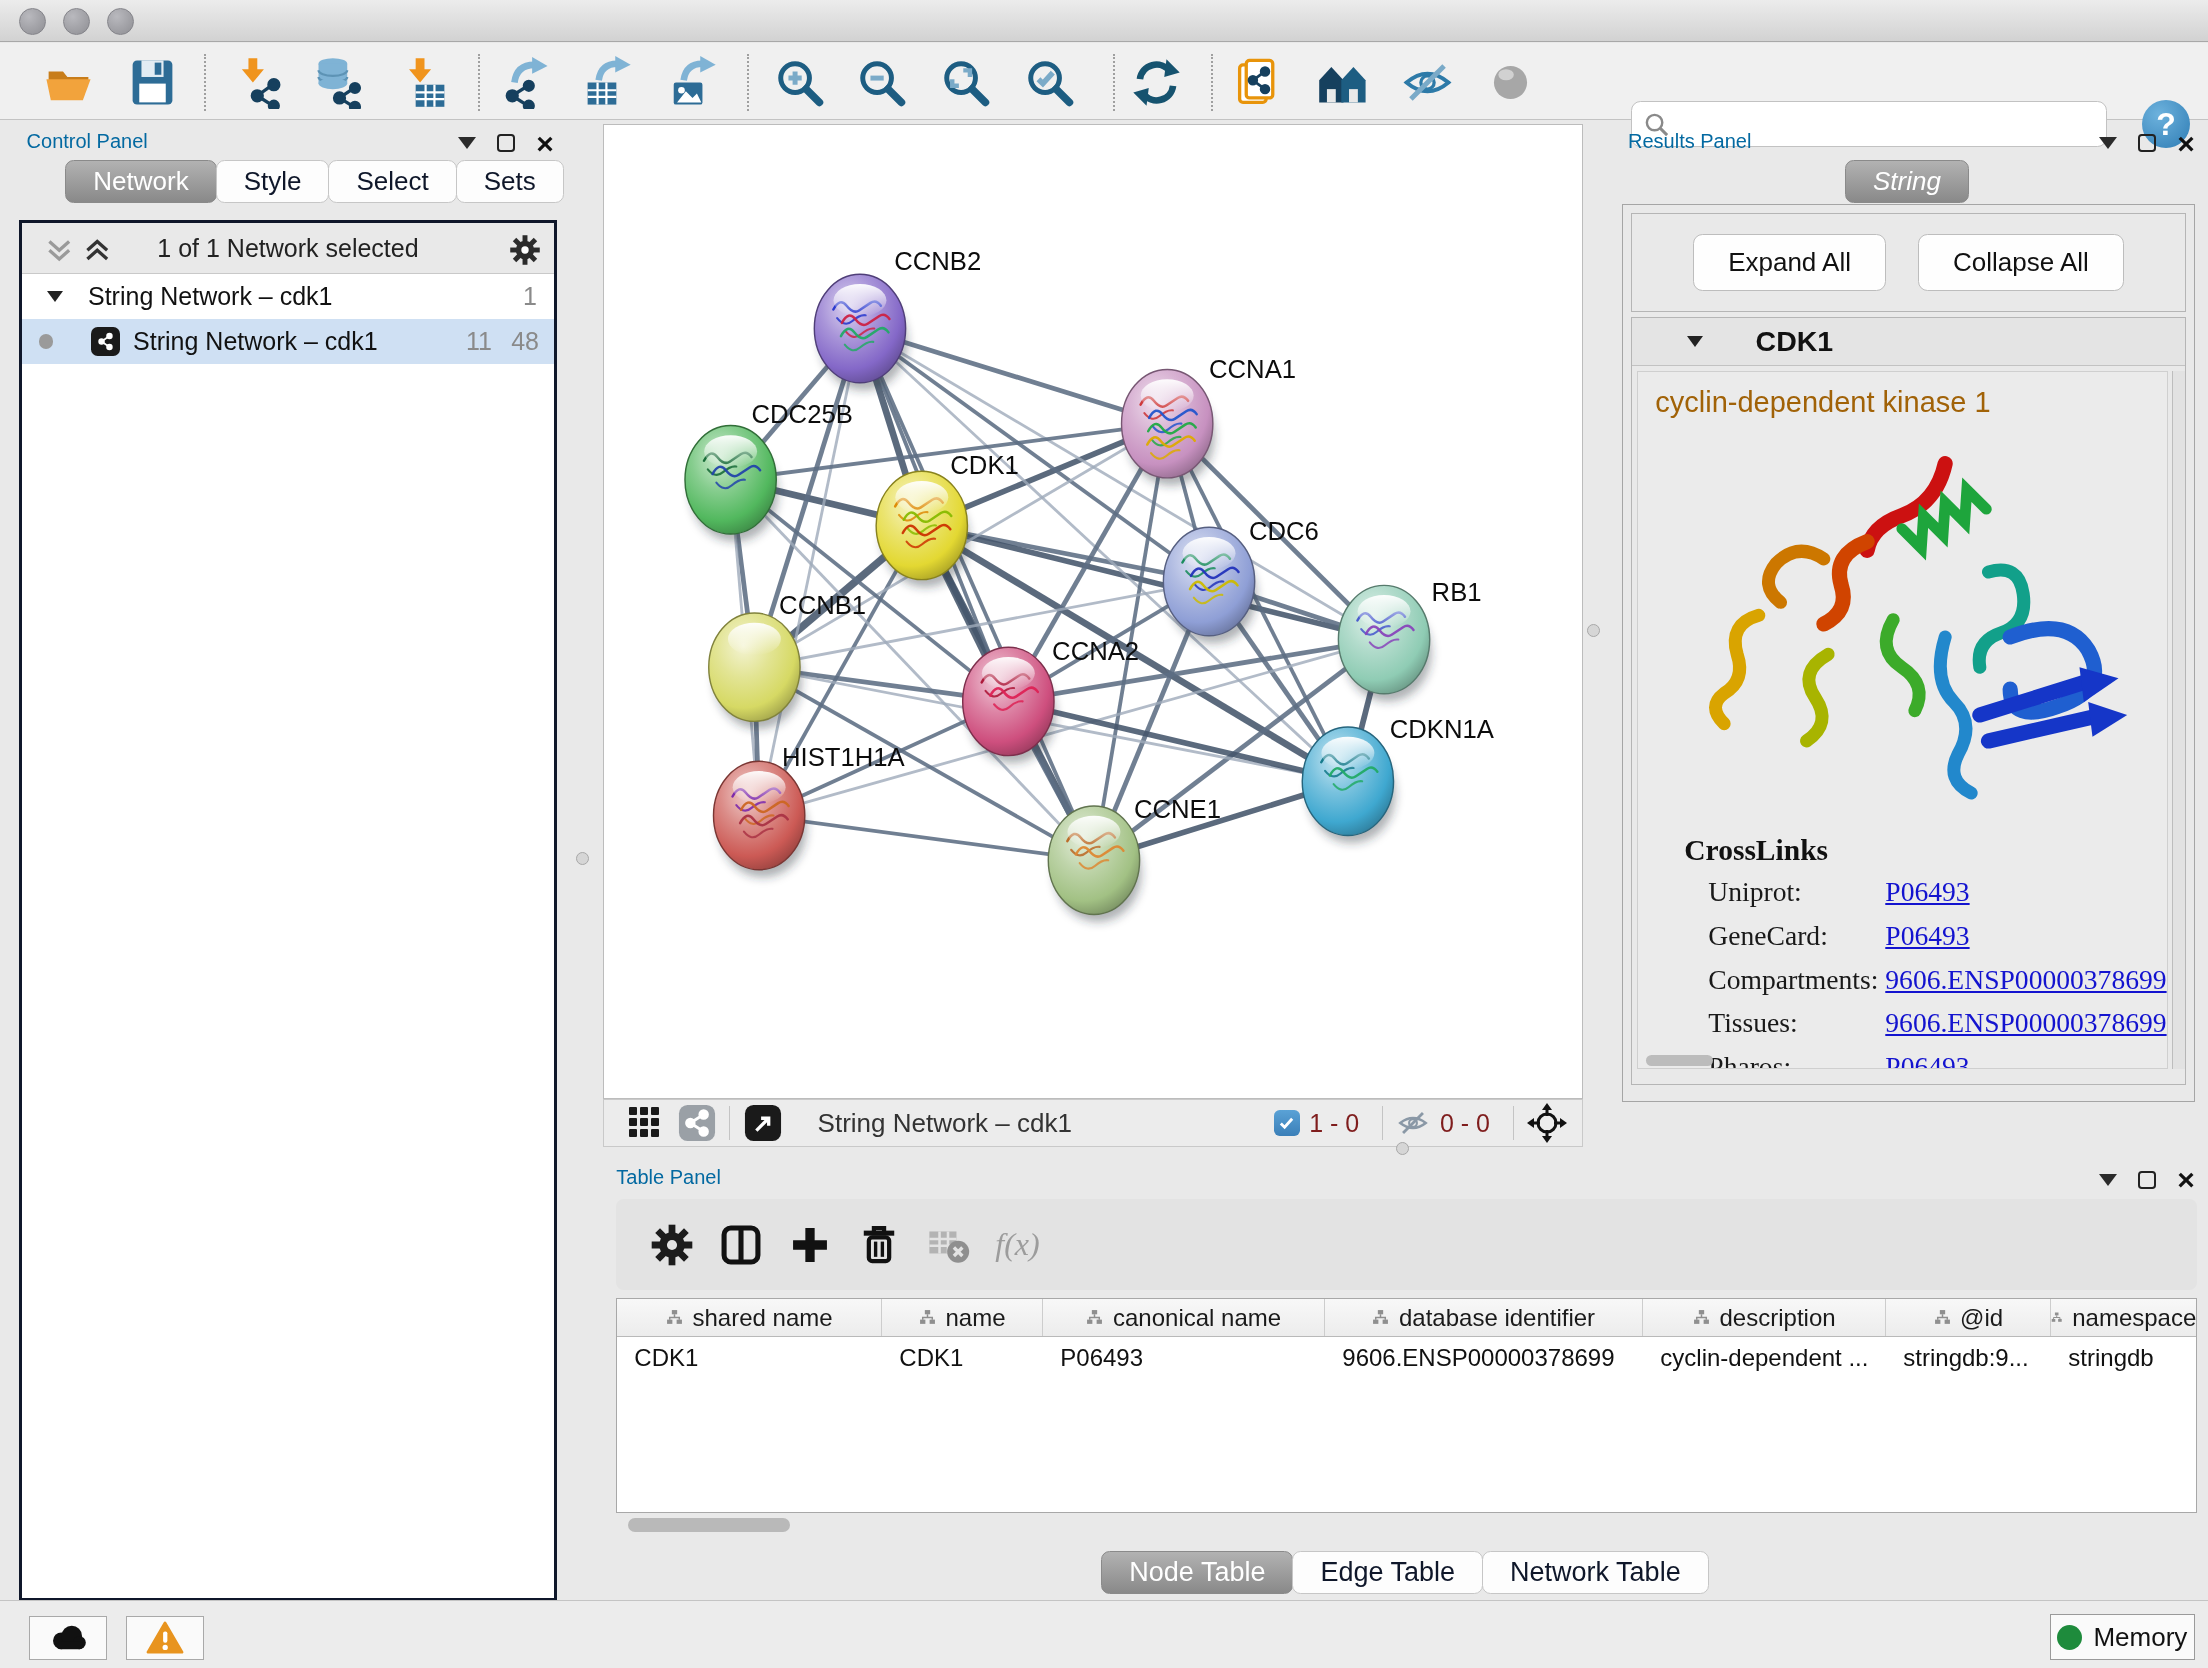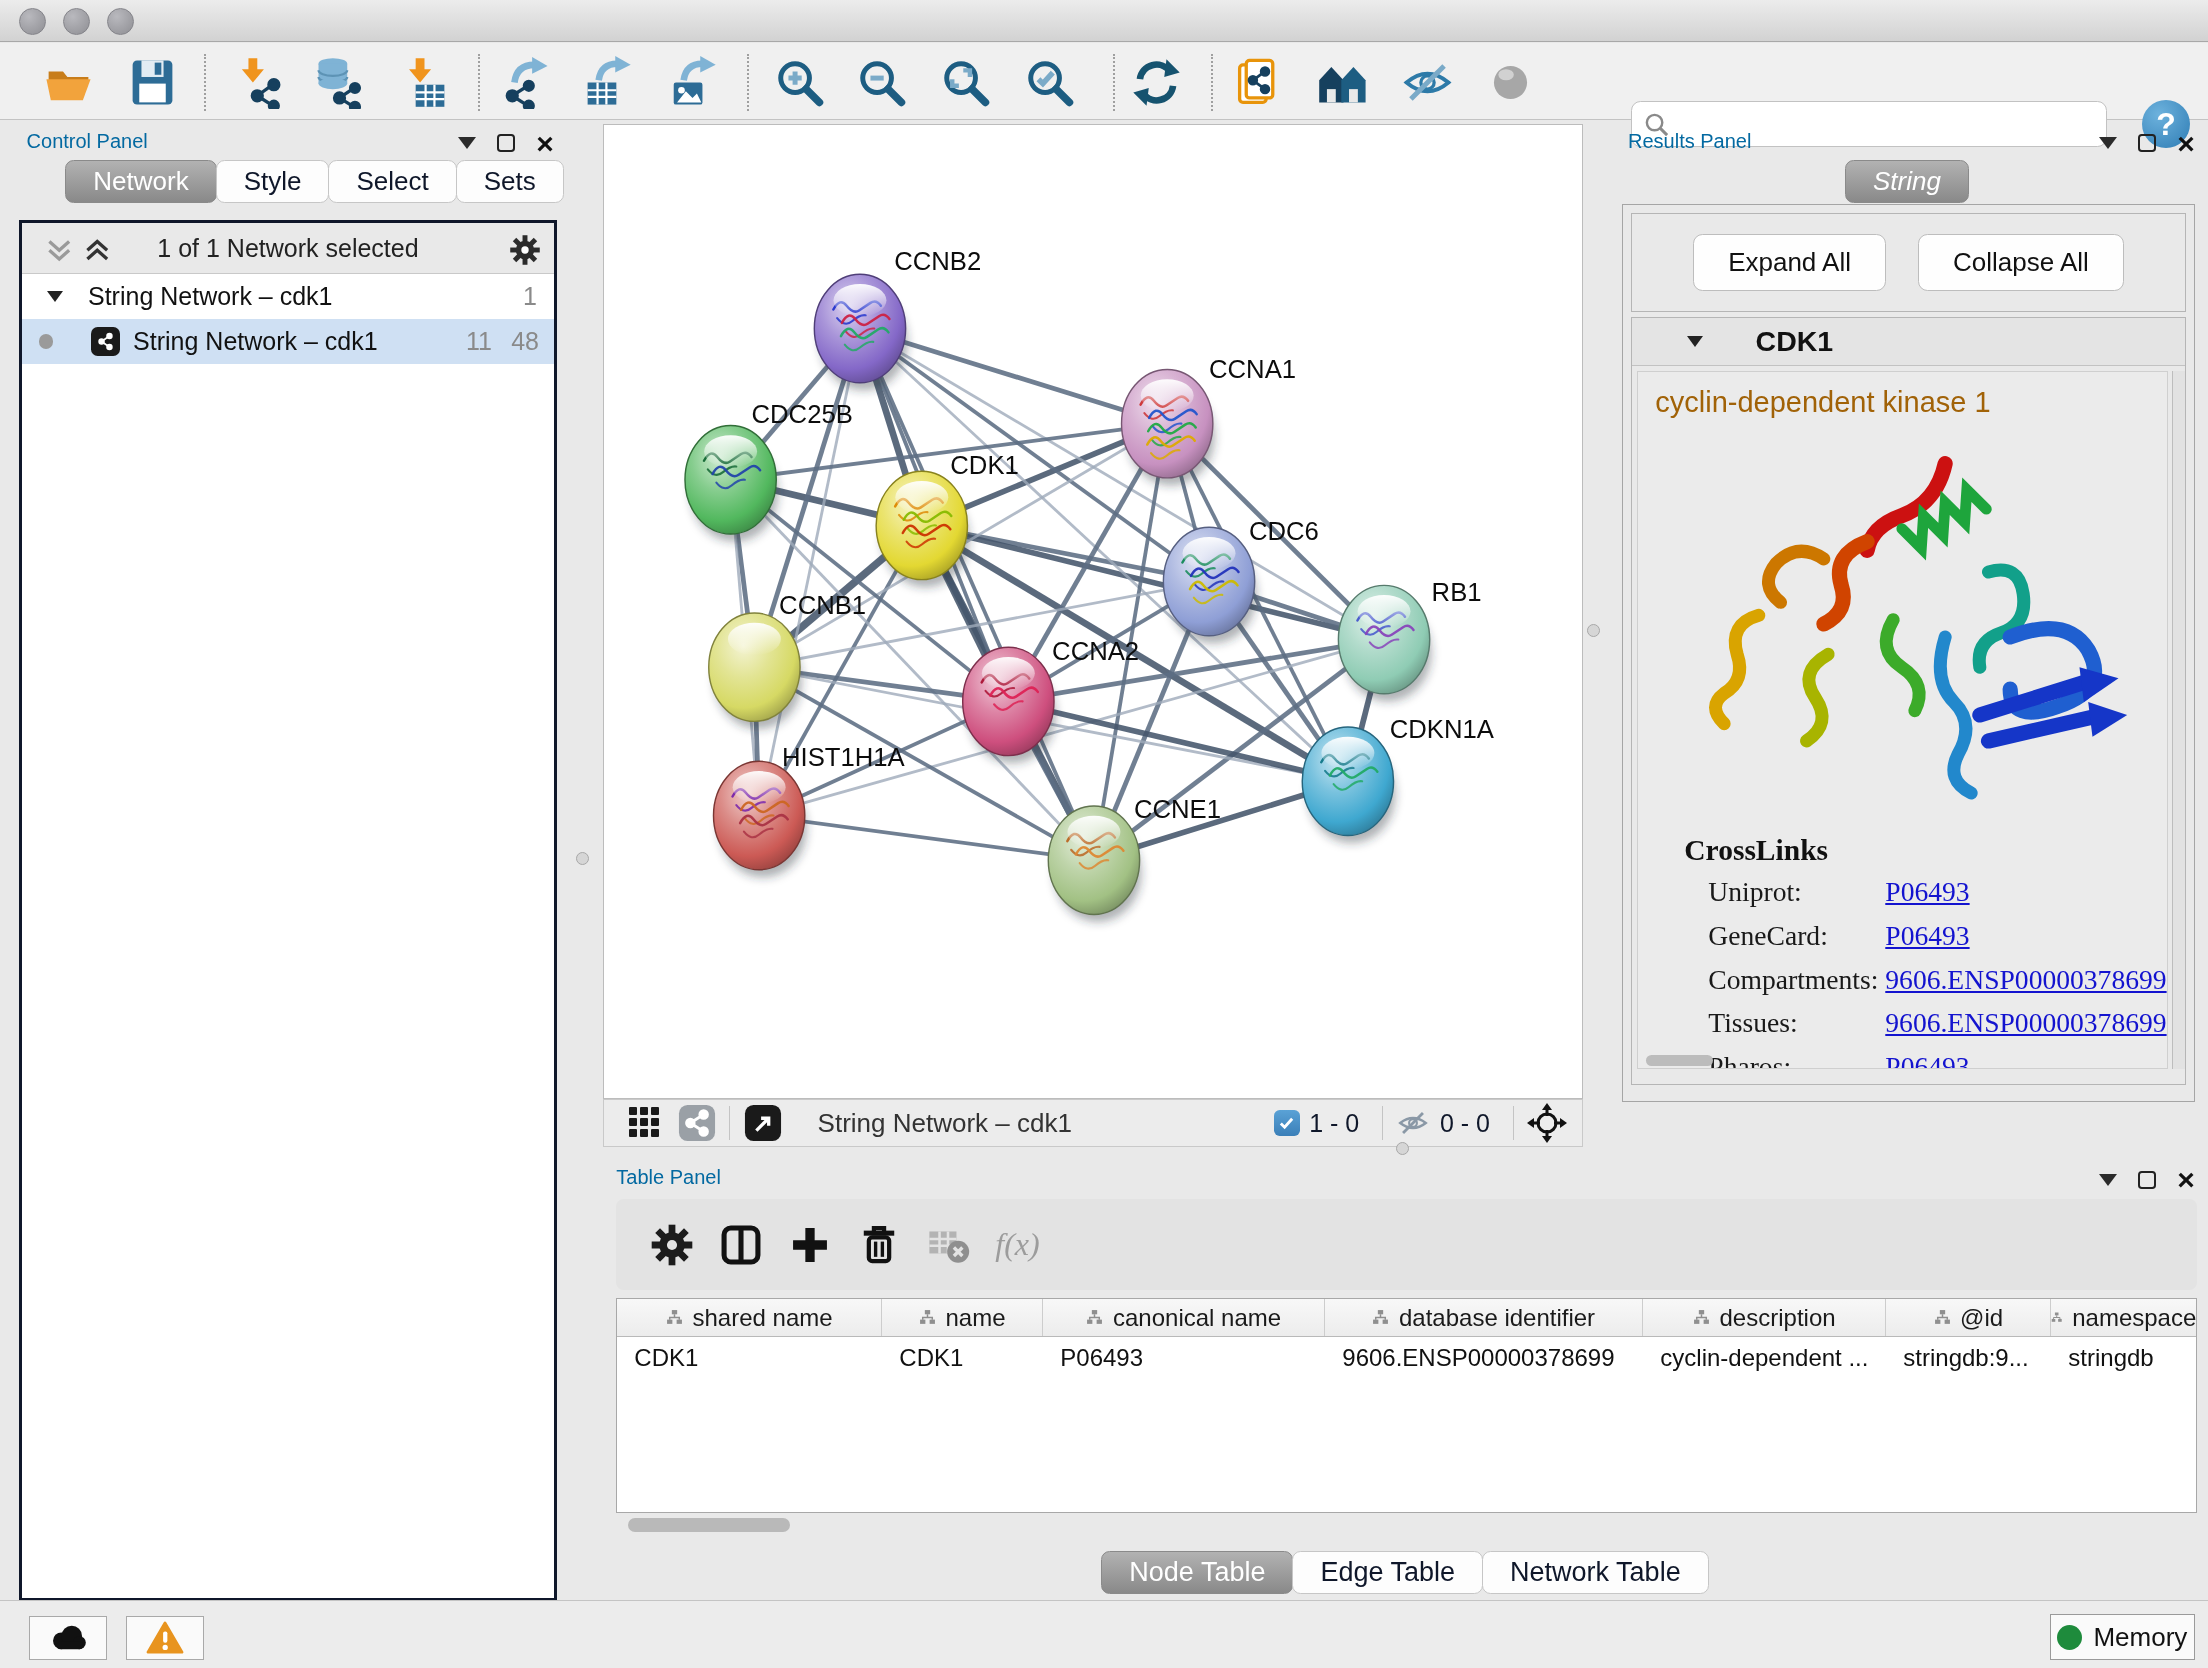--- a/index.html
+++ b/index.html
@@ -53,21 +53,21 @@
   .dot { width:14.3px; height:14.3px; border-radius:50%; background:#9a9a9a; }
   .appicon { width:28.5px; height:28.5px; border-radius:6.7px; background:#1a1a1a; display:flex; align-items:center; justify-content:center; }
 
   
   .canvas { position:absolute; left:603px; top:124px; width:980px; height:975px; background:#fff; border:1px solid #bcbcbc; }
   .canvas svg { display:block; }
   .canvas-bar { position:absolute; left:603px; top:1099px; width:980px; height:48px; background:#ececec;
     border:1px solid #c9c9c9; display:flex; align-items:center; }
   .cb-sep { width:0; height:34px; border-left:1px solid #c4c4c4; margin:0 13.3px; }
   .cb-title { font-size:26px; color:#333; }
-  .cb-count { font-size:25px; color:#0f172a; margin:0 9.5px; }
+  .cb-count { font-size:25px; color:#7f1d1d; margin:0 9.5px; }
   .checkbox { width:26px; height:26px; border-radius:5.7px; background:linear-gradient(#5aa2d6,#3b7fb8); display:flex; align-items:center; justify-content:center; }
 
   
   .results-panel { position:absolute; left:1607px; top:124px; width:601px; height:1029px; }
   .rp-tabs { position:absolute; left:0; right:0; top:36px; display:flex; justify-content:center;font-style:italic; }
   .rp-outer { position:absolute; left:15px; top:80px; width:573px; height:898px; border:1px solid #a5a5a5; background:#e9e9e9; padding:7.6px; }
   .rp-btnbox { border:1px solid #b5b5b5; height:99px; display:flex; align-items:center; justify-content:center; gap:32px; }
   .rp-btn { height:57px; padding:0 34px; background:#fefefe; border:1px solid #bdbdbd; border-radius:9.5px; font-size:26px; color:#111; cursor:pointer; }
   .rp-gene-box { border:1px solid #b5b5b5; margin-top:5.7px; height:768px; position:relative; }
   .rp-gene-head { height:48px; background:#e4e4e4; border-bottom:1px solid #c2c2c2; display:flex; align-items:center; }

